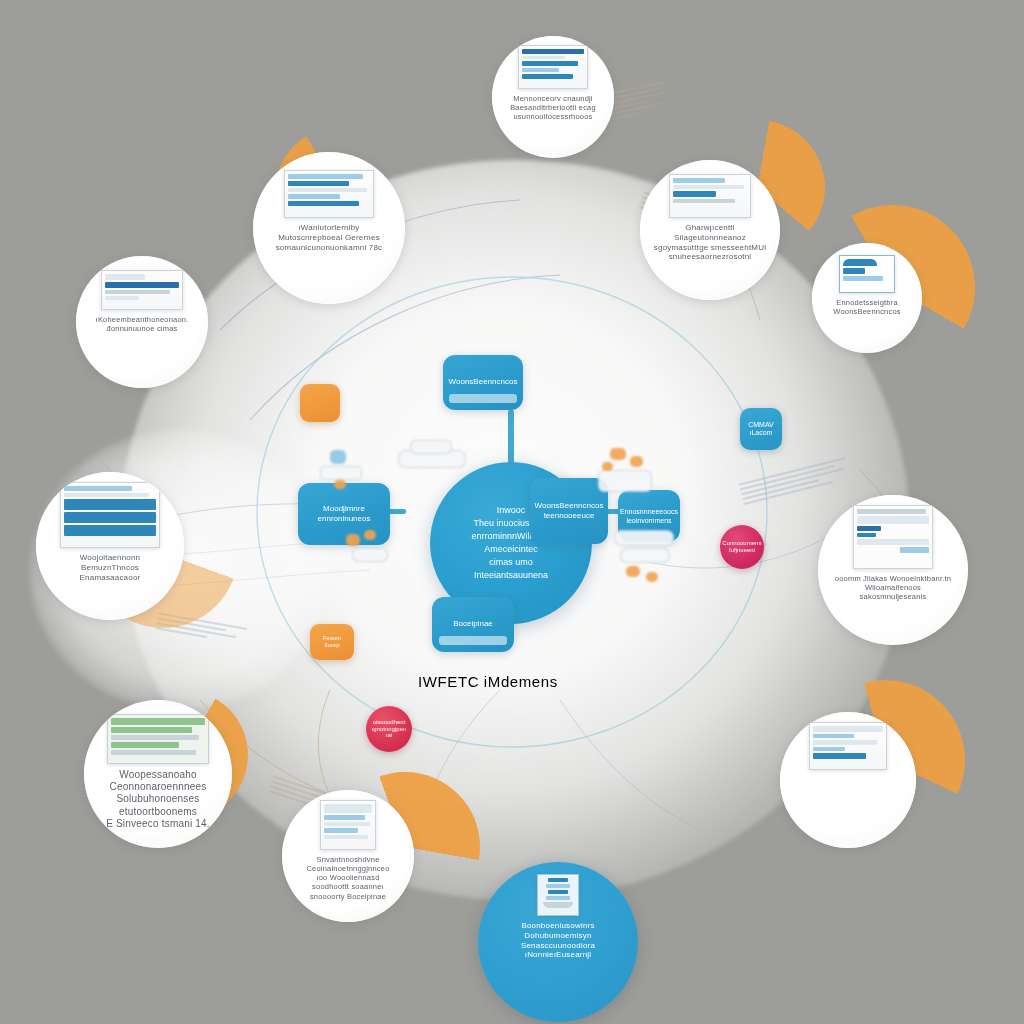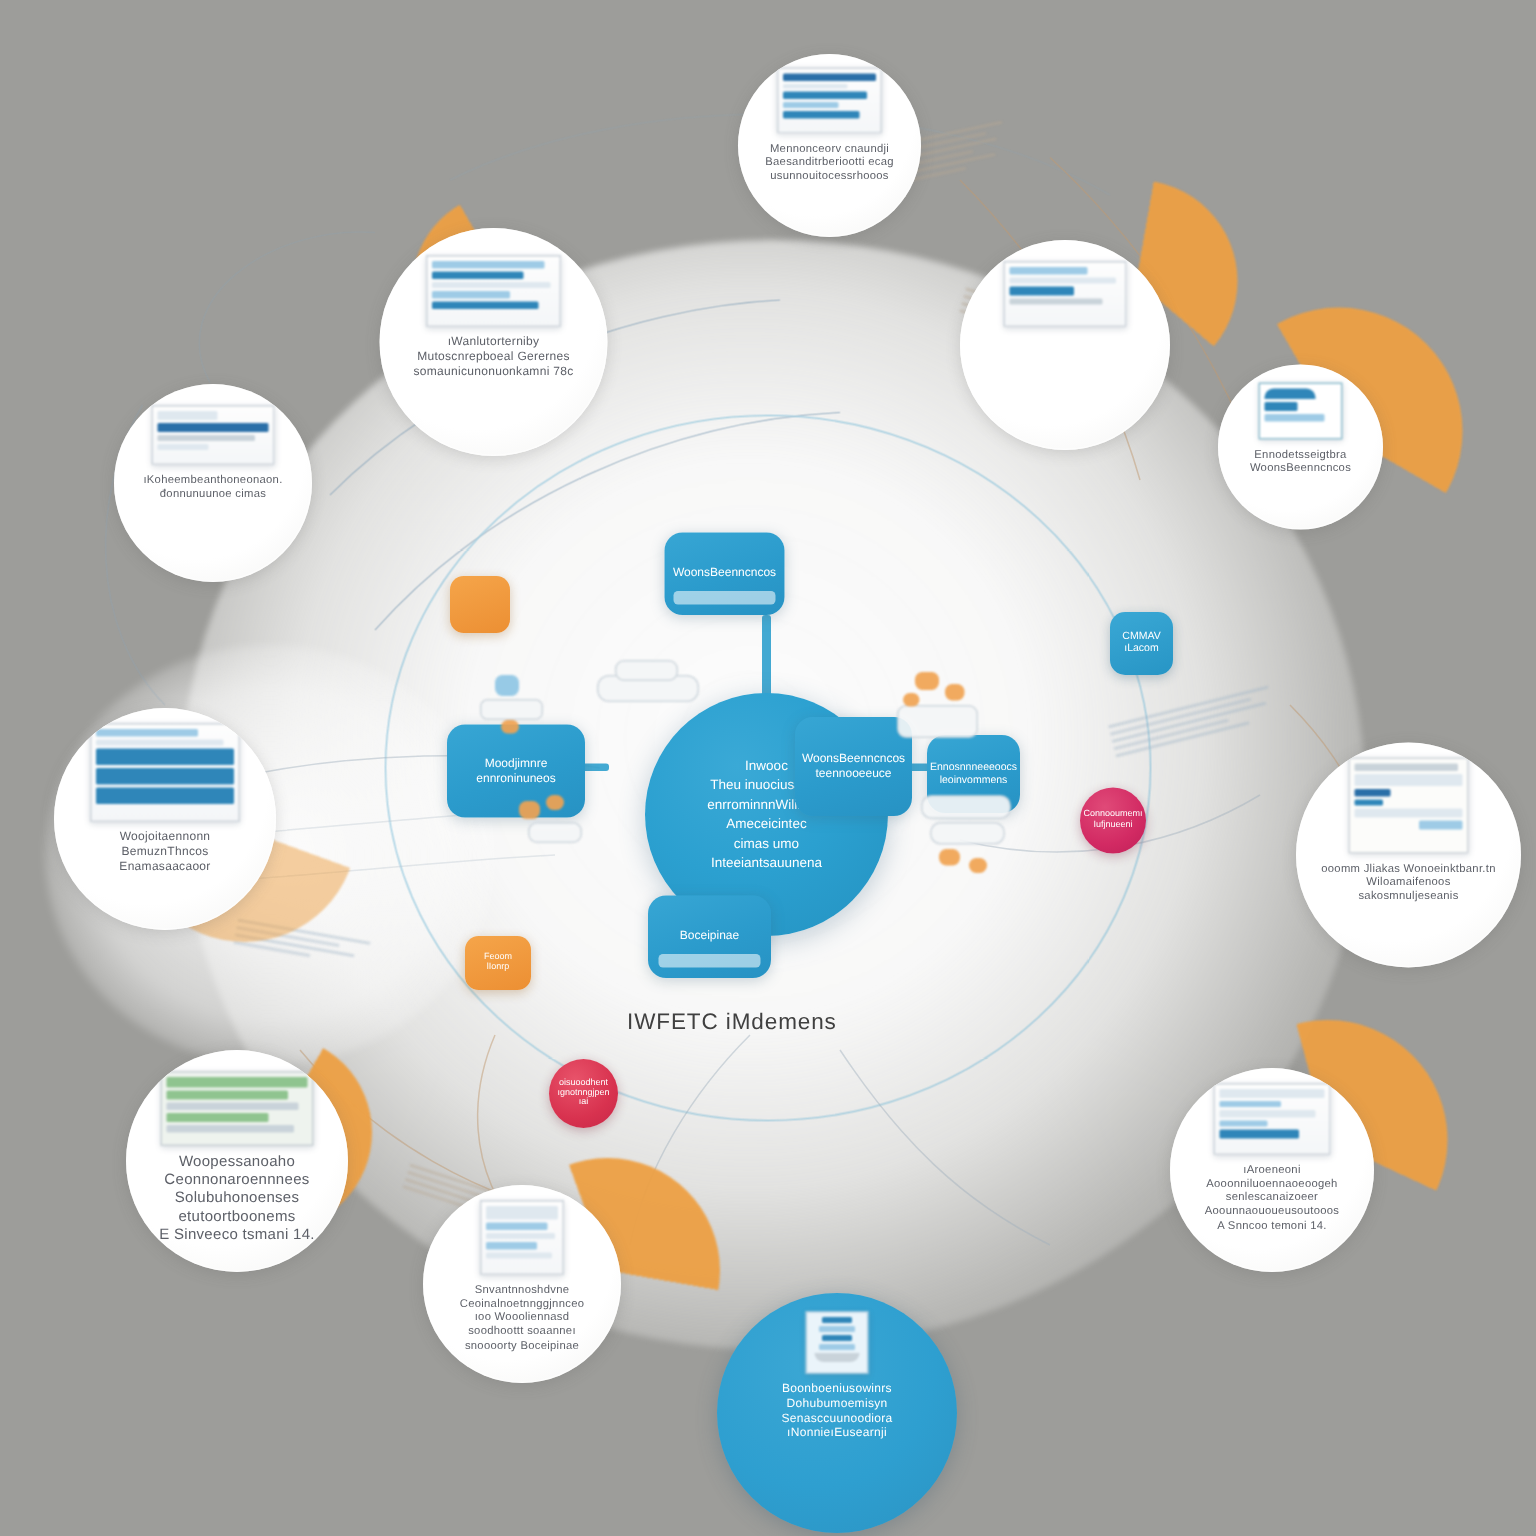--- a/index.html
+++ b/index.html
@@ -139,21 +139,21 @@
 
   
   .cluster{position:absolute;filter:blur(.8px);opacity:.92;}
   .pill{position:absolute;border-radius:5px;}
   .pill.o{background:#f0a352;}
   .pill.w{background:#f4f6f7;border:1px solid rgba(160,175,190,.5);}
   .pill.b{background:#8fc6e4;}
 
   
   .caption{
-    position:absolute;color:#404040;filter:blur(.4px);
+    position:absolute;color:#000000;filter:blur(.4px);
     letter-spacing:.6px;white-space:nowrap;
   }
 
   
   .scatter{position:absolute;opacity:.42;filter:blur(.7px);}
   .scatter i{display:block;height:2px;background:#b9a893;border-radius:1px;margin-bottom:3px;}
   .scatter.blue i{background:#9fb4c6;}
 </style>
 </head>
 <body>
@@ -334,20 +334,21 @@
     <div class="cap">ıWanlutorterniby<br>Mutoscnrepboeal Gerernes<br>somaunicunonuonkamni 78c</div>
   </div>
 
   <div class="node" style="left:640px;top:160px;width:140px;height:140px;font-size:8px;">
     <div class="thumb" style="width:74px;height:36px;margin-top:14px;">
       <div class="bar" style="height:5px;width:70%"></div>
       <div class="bar pale" style="height:4px;width:96%"></div>
       <div class="bar dark" style="height:6px;width:58%"></div>
       <div class="bar grey" style="height:4px;width:84%"></div>
     </div>
+    <div class="cap">Gharwpcenttl<br>Silageutonnneanoz<br>sgoymasutttge smesseehtMUl<br>snuheesaornezrosotni</div>
   </div>
 
   <div class="node" style="left:76px;top:256px;width:132px;height:132px;font-size:7.5px;">
     <div class="thumb" style="width:74px;height:32px;margin-top:14px;">
       <div class="bar pale" style="height:6px;width:54%"></div>
       <div class="bar head" style="height:6px;width:100%"></div>
       <div class="bar grey" style="height:4px;width:88%"></div>
       <div class="bar pale" style="height:4px;width:46%"></div>
     </div>
     <div class="cap">ıKoheembeanthoneonaon.<br>đonnunuunoe cimas</div>
@@ -366,21 +367,21 @@
     <div class="thumb" style="width:92px;height:58px;margin-top:10px;">
       <div class="bar" style="height:5px;width:74%"></div>
       <div class="bar pale" style="height:4px;width:92%"></div>
       <div class="bar dark" style="height:11px;width:100%"></div>
       <div class="bar dark" style="height:11px;width:100%"></div>
       <div class="bar dark" style="height:11px;width:100%"></div>
     </div>
     <div class="cap">Woojoitaennonn<br>BemuznThncos<br>Enamasaacaoor</div>
   </div>
 
-  <div class="node" style="left:864px;top:495px;width:150px;height:150px;font-size:7.5px;">
+  <div class="node" style="left:818px;top:495px;width:150px;height:150px;font-size:7.5px;">
     <div class="thumb" style="width:72px;height:56px;margin-top:10px;background:#fcfcfa;">
       <div class="bar grey" style="height:5px;width:96%"></div>
       <div class="bar pale" style="height:8px;width:100%"></div>
       <div class="bar head" style="height:5px;width:34%"></div>
       <div class="bar dark" style="height:4px;width:26%"></div>
       <div class="bar pale" style="height:6px;width:100%"></div>
       <div class="bar" style="height:6px;width:40%;align-self:flex-end"></div>
     </div>
     <div class="cap">ooomm Jliakas Wonoeinktbanr.tn<br>Wiloamaifenoos<br>sakosmnuljeseanis</div>
   </div>
@@ -397,21 +398,20 @@
   </div>
 
   <div class="node" style="left:780px;top:712px;width:136px;height:136px;font-size:7.5px;">
     <div class="thumb" style="width:70px;height:40px;margin-top:10px;">
       <div class="bar pale" style="height:6px;width:100%"></div>
       <div class="bar" style="height:4px;width:58%"></div>
       <div class="bar pale" style="height:5px;width:92%"></div>
       <div class="bar" style="height:4px;width:46%"></div>
       <div class="bar dark" style="height:6px;width:76%"></div>
     </div>
-    <div class="cap">ıAroeneoni<br>Aooonniluoennaoeoogeh<br>senlescanaizoeer<br>Aoounnaououeusoutooos<br>A Snncoo temoni 14.</div>
   </div>
 
   <div class="node" style="left:282px;top:790px;width:132px;height:132px;font-size:7.5px;">
     <div class="thumb" style="width:48px;height:42px;margin-top:10px;">
       <div class="bar pale" style="height:9px;width:100%"></div>
       <div class="bar" style="height:5px;width:86%"></div>
       <div class="bar pale" style="height:4px;width:96%"></div>
       <div class="bar" style="height:5px;width:70%"></div>
       <div class="bar pale" style="height:4px;width:92%"></div>
     </div>

